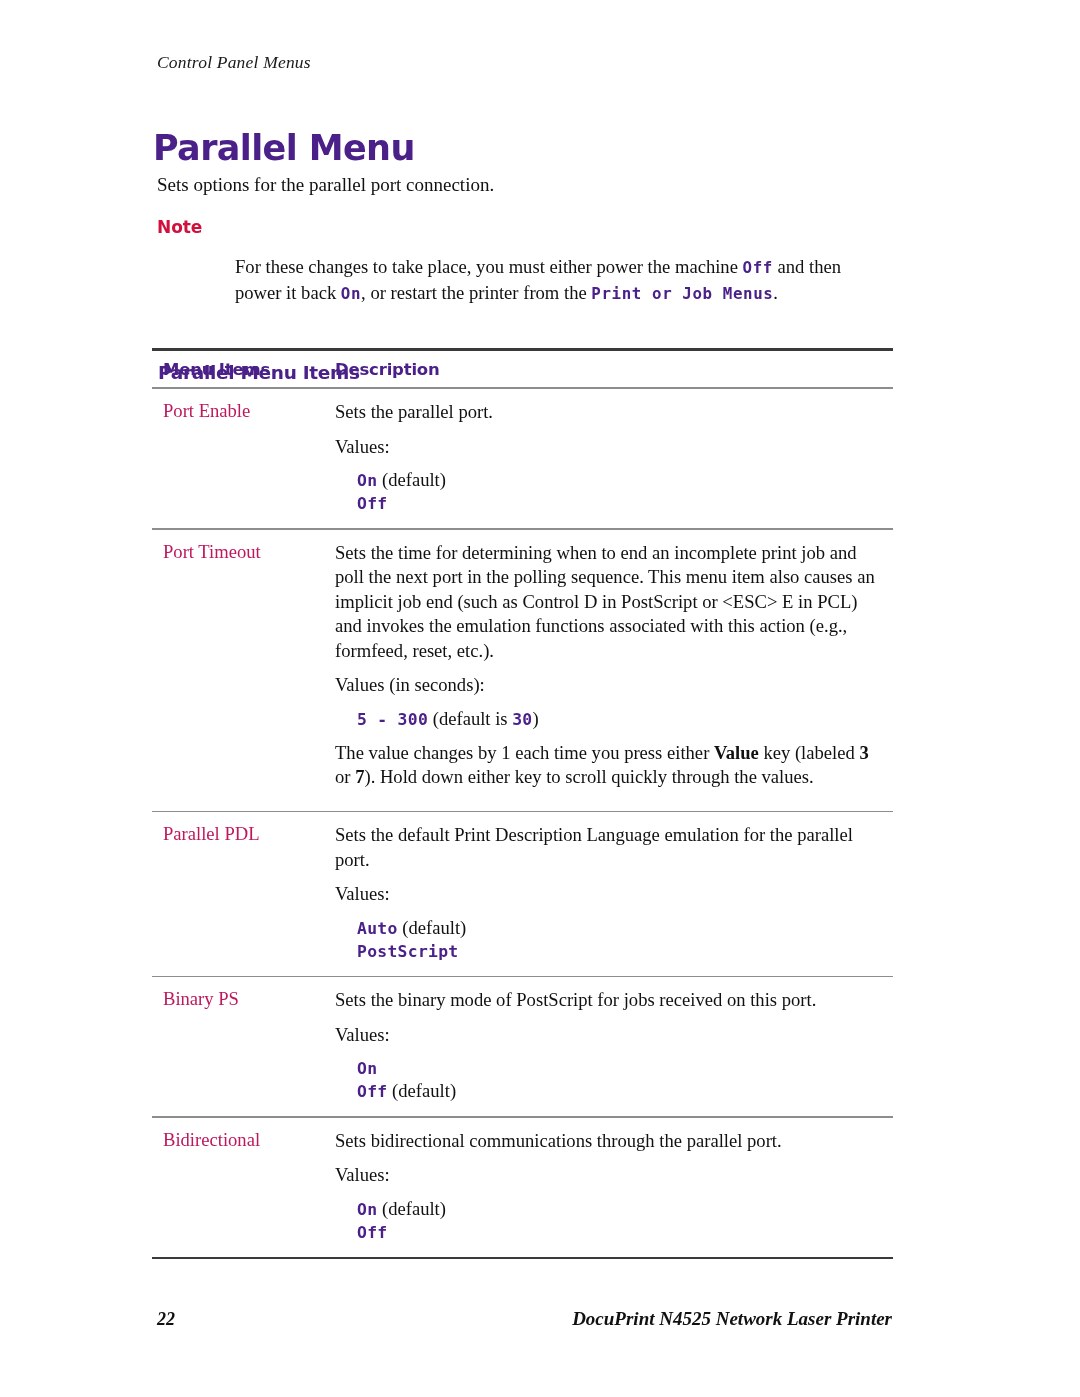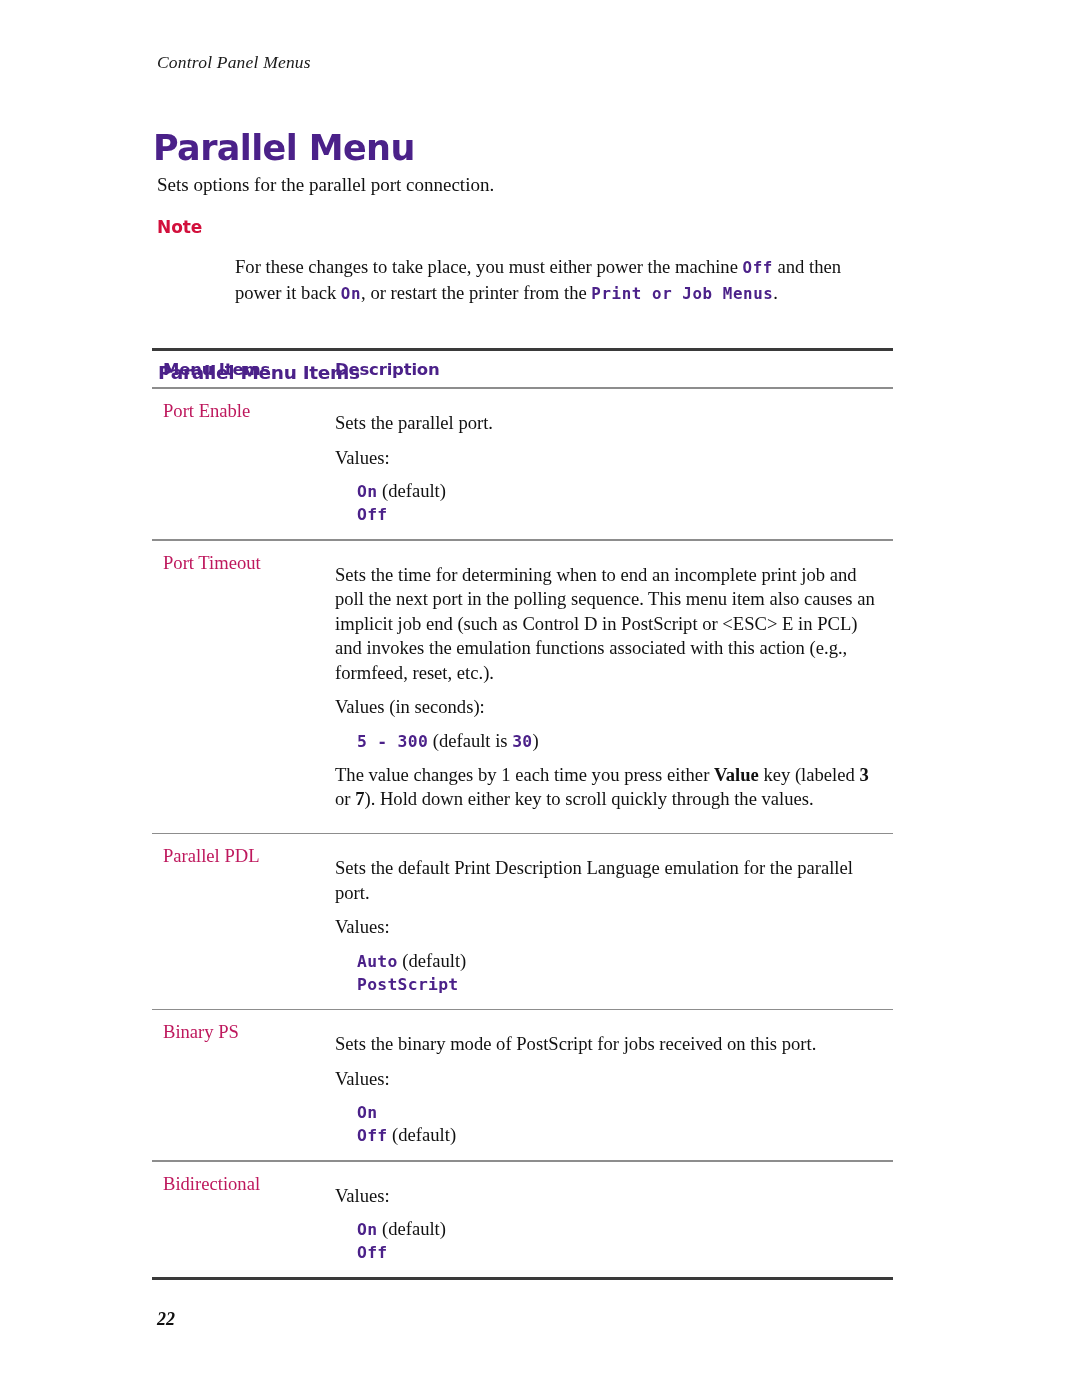--- a/index.html
+++ b/index.html
@@ -123,21 +123,21 @@
   .head-row .cell-desc { padding-left: 16px; }
 
   .body-row .cell-item {
     font-size: 18.6px;
     color: #be185d;
     padding: 11px 0 10px 11px;
   }
   .body-row .cell-desc {
     font-size: 18.6px;
     color: #111;
-    padding: 22px 8px 13px 16px;
+    padding: 11px 8px 13px 16px;
     line-height: 24.5px;
   }
 
   .desc-para { margin: 0 0 10px 0; }
   .desc-para:last-child { margin-bottom: 8px; }
   .values-list { margin: 0; padding: 0 0 0 22px; list-style: none; }
   .values-list li { margin: 0; line-height: 22px; white-space: nowrap; }
 
   
   .mono {
@@ -257,27 +257,29 @@
           <li><span class="mono">Off</span><span class="plain"> (default)</span></li>
         </ul>
       </div>
     </div>
 
     <div class="rule-row"></div>
 
     <div class="trow body-row">
       <div class="cell-item">Bidirectional</div>
       <div class="cell-desc">
+        <p class="desc-para">Sets bidirectional communications through the parallel port.</p>
         <p class="desc-para">Values:</p>
         <ul class="values-list">
           <li><span class="mono">On</span><span class="plain"> (default)</span></li>
           <li><span class="mono">Off</span><span class="plain"></span></li>
         </ul>
       </div>
     </div>
 
     <div class="rule-bottom"></div>
 
   </div>
 
   <div class="footer-page">22</div>
+  <div class="footer-title">DocuPrint N4525 Network Laser Printer</div>
 
 </div>
 
 </body></html>

